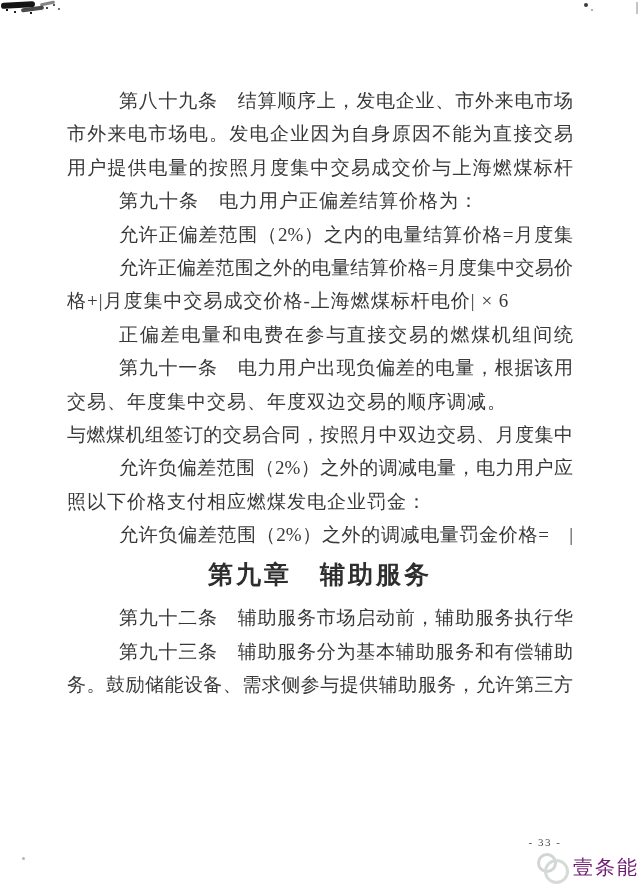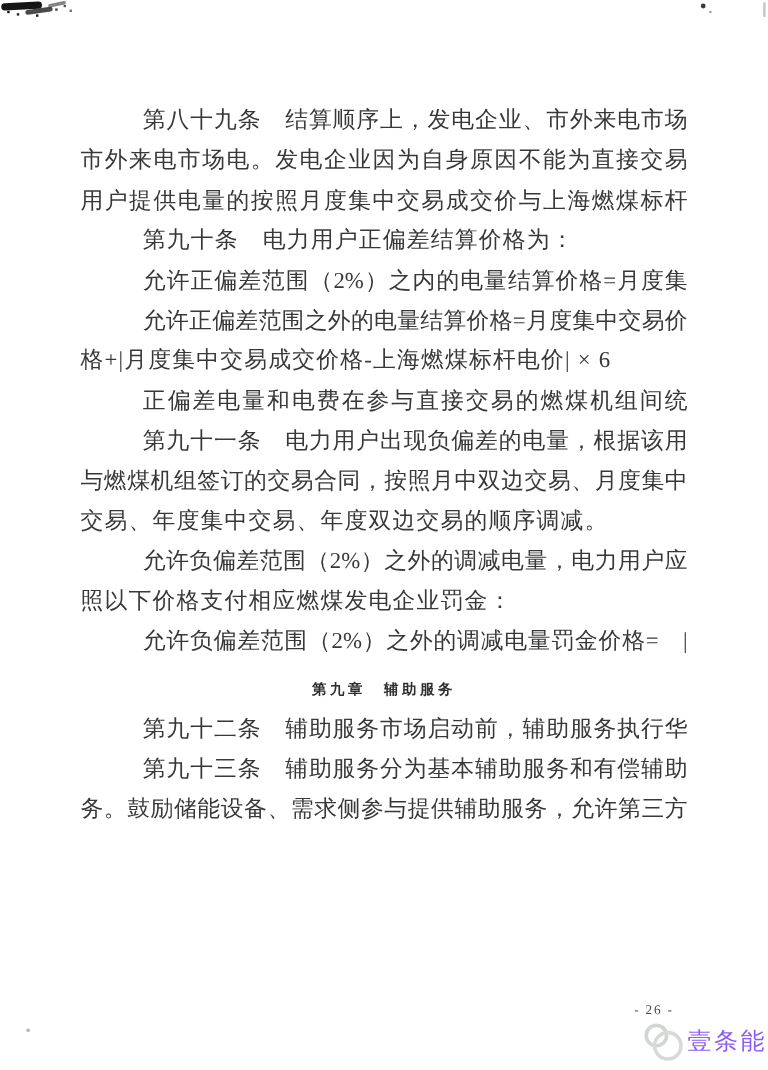--- a/index.html
+++ b/index.html
@@ -33,27 +33,27 @@
     letter-spacing: 0;
     text-align: justify;
     text-align-last: justify;
     overflow: hidden;
   }
   .line.indent { text-indent: 52px; }
   .line.heading {
     height: 33px;
     line-height: 33px;
     margin-top: 7px;
-    margin-bottom: 0;
+    margin-bottom: 10px;
     text-align: center;
     text-align-last: center;
     white-space: nowrap;
     font-family: "Liberation Sans", sans-serif;
     font-weight: bold;
-    font-size: 12px;
+    font-size: 25px;
     letter-spacing: 3px;
     color: #2e2e2e;
     text-indent: 0;
   }
 
   
   .page-number {
     position: absolute;
     top: 836px;
     left: 512px;
@@ -77,21 +77,21 @@
   .wm-ring1 {
     position: absolute; left: 0; top: 2px; width: 14px; height: 14px;
     border: 3px solid #d2d6d3; border-radius: 50%;
   }
   .wm-ring2 {
     position: absolute; left: 7px; top: 8px; width: 19px; height: 19px;
     border: 3px solid #d7dbd8; border-radius: 50%;
   }
   .wm-text {
     font-size: 20px;
-    color: #8b5cf6;
+    color: #701a75;
     letter-spacing: 2px;
     font-family: "Liberation Sans", sans-serif;
   }
 
   
   .smudge { position: absolute; left: 0; top: 0; width: 62px; height: 18px; }
   .blob1 {
     position: absolute; left: 1px; top: 2px; width: 34px; height: 6px;
     background: #151515; border-radius: 3px; transform: rotate(-3deg);
   }
@@ -144,32 +144,32 @@
   <div class="text-block">
       <div class="line indent fill">第八十九条　结算顺序上，发电企业、市外来电市场电</div>
       <div class="line fill">市外来电市场电。发电企业因为自身原因不能为直接交易</div>
       <div class="line fill">用户提供电量的按照月度集中交易成交价与上海燃煤标杆</div>
       <div class="line indent">第九十条　电力用户正偏差结算价格为：</div>
       <div class="line indent fill">允许正偏差范围（2%）之内的电量结算价格=月度集中</div>
       <div class="line indent fill">允许正偏差范围之外的电量结算价格=月度集中交易价</div>
       <div class="line">格+|月度集中交易成交价格-上海燃煤标杆电价| × 6</div>
       <div class="line indent fill">正偏差电量和电费在参与直接交易的燃煤机组间统筹。</div>
       <div class="line indent fill">第九十一条　电力用户出现负偏差的电量，根据该用户</div>
+      <div class="line">交易、年度集中交易、年度双边交易的顺序调减。</div>
       <div class="line fill">与燃煤机组签订的交易合同，按照月中双边交易、月度集中</div>
-      <div class="line">交易、年度集中交易、年度双边交易的顺序调减。</div>
       <div class="line indent fill">允许负偏差范围（2%）之外的调减电量，电力用户应按</div>
       <div class="line">照以下价格支付相应燃煤发电企业罚金：</div>
       <div class="line indent fill">允许负偏差范围（2%）之外的调减电量罚金价格=　|月</div>
       <div class="line heading">第九章　辅助服务</div>
       <div class="line indent fill">第九十二条　辅助服务市场启动前，辅助服务执行华东</div>
       <div class="line indent fill">第九十三条　辅助服务分为基本辅助服务和有偿辅助服</div>
       <div class="line fill">务。鼓励储能设备、需求侧参与提供辅助服务，允许第三方</div>
     </div>
 
-  <div class="page-number">- 26 -</div>
+  <div class="page-number">- 33 -</div>
 
   <div class="watermark">
     <span class="wm-icon">
       <span class="wm-ring1"></span>
       <span class="wm-ring2"></span>
     </span>
     <span class="wm-text">壹条能</span>
   </div>
 
 </div>

